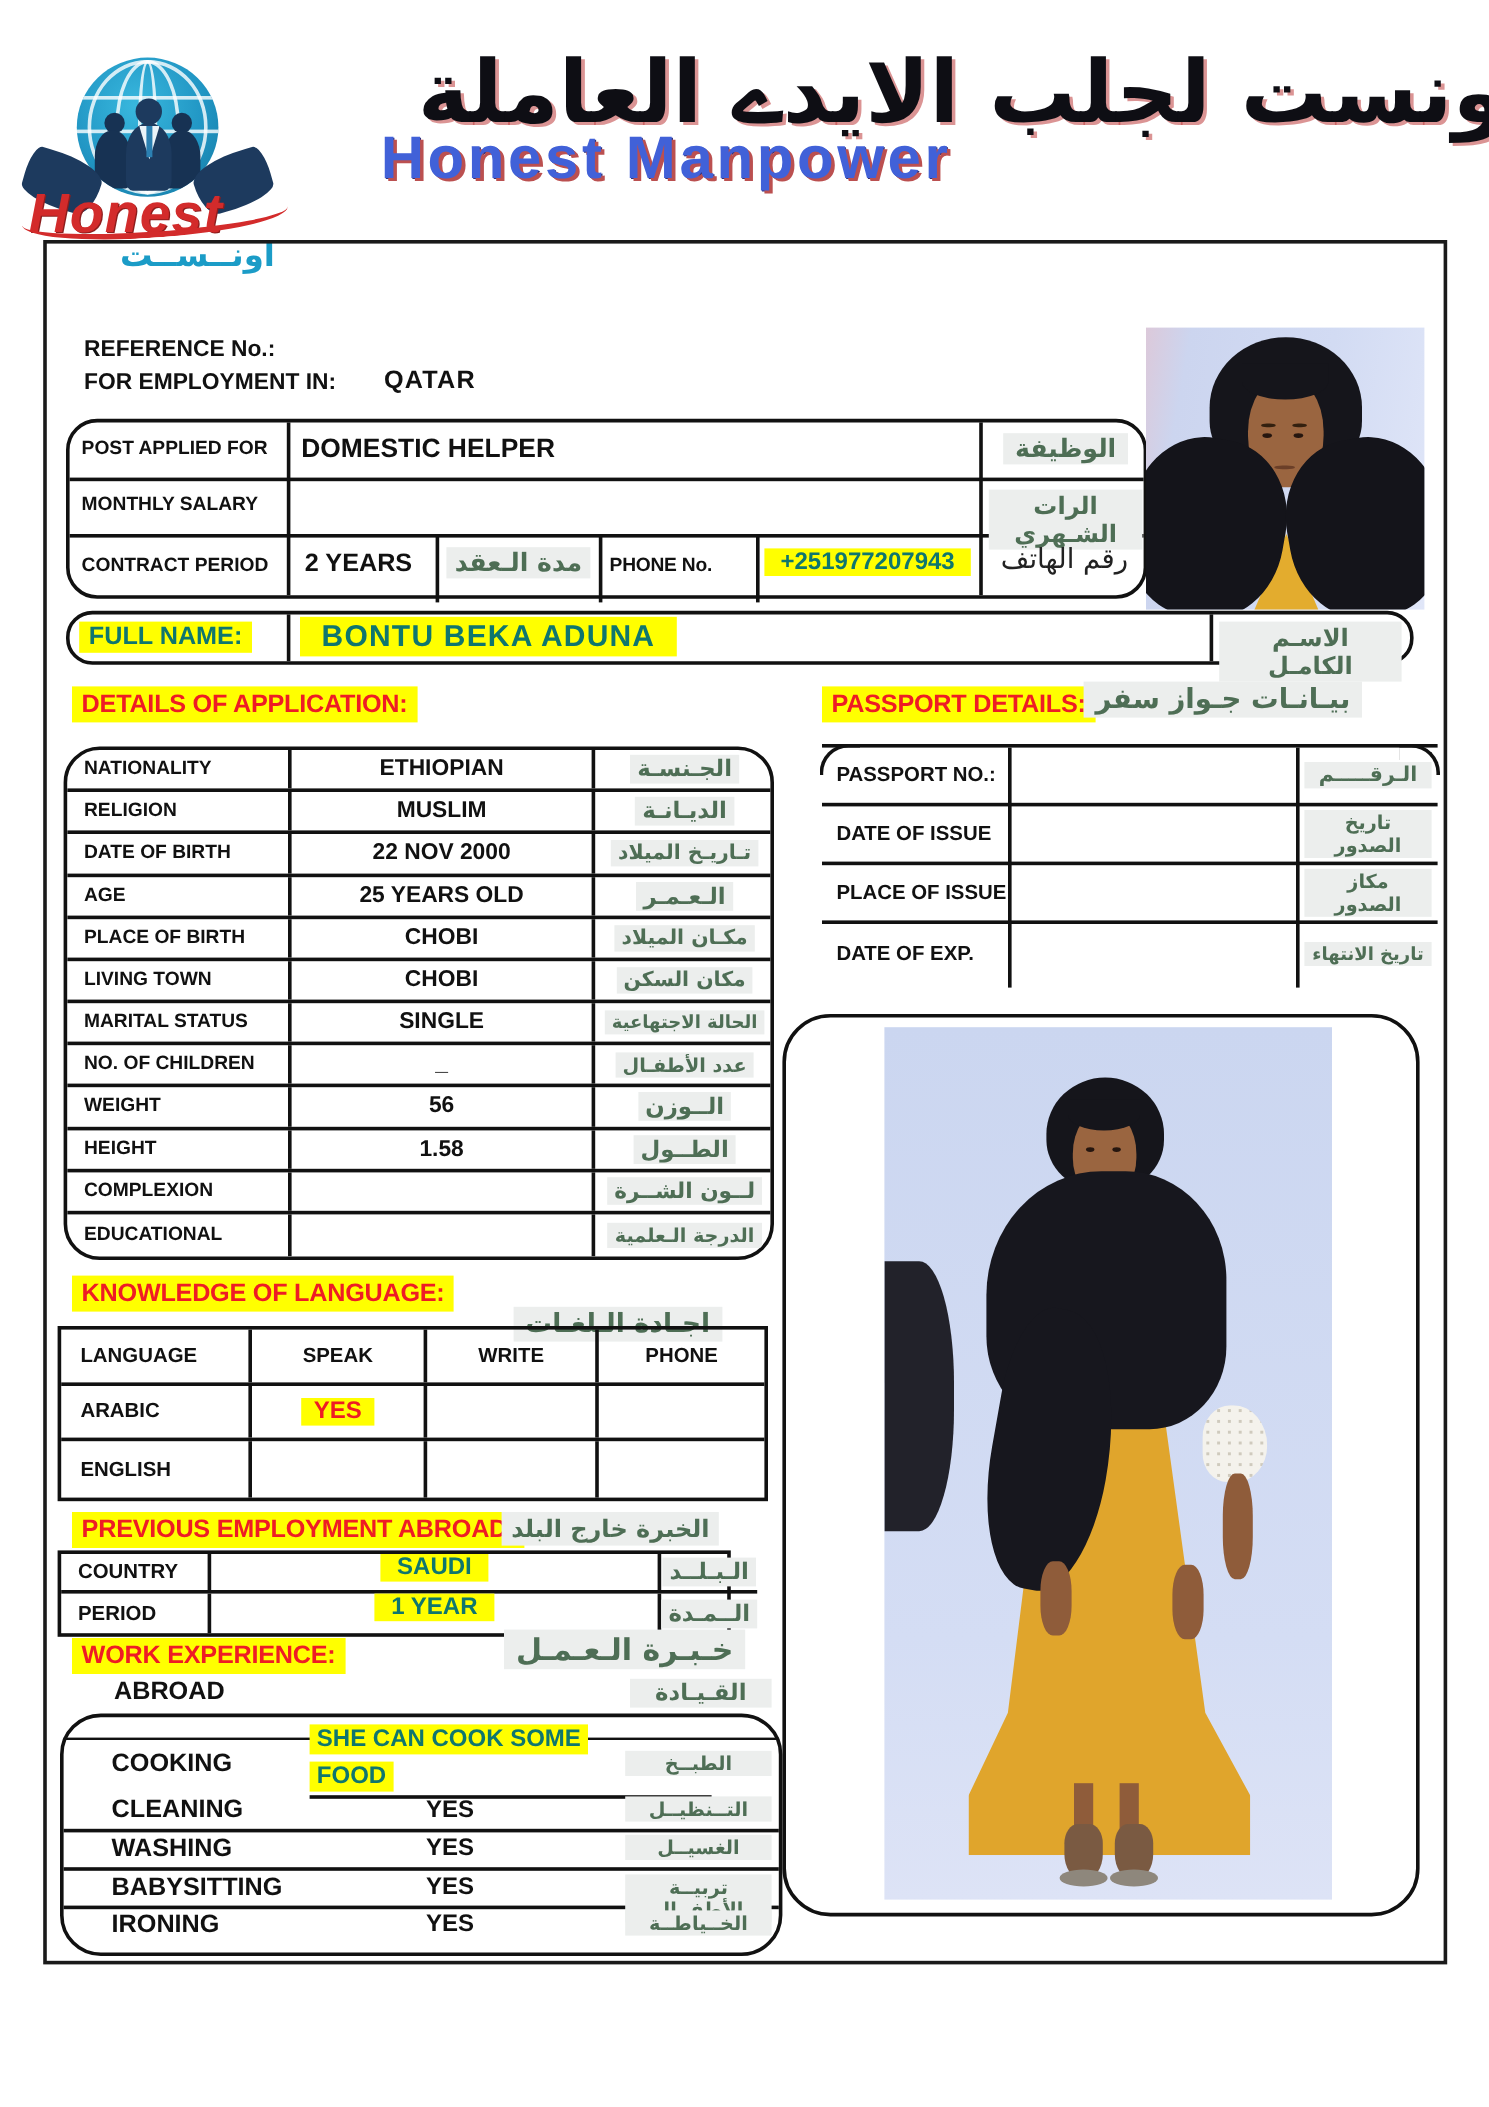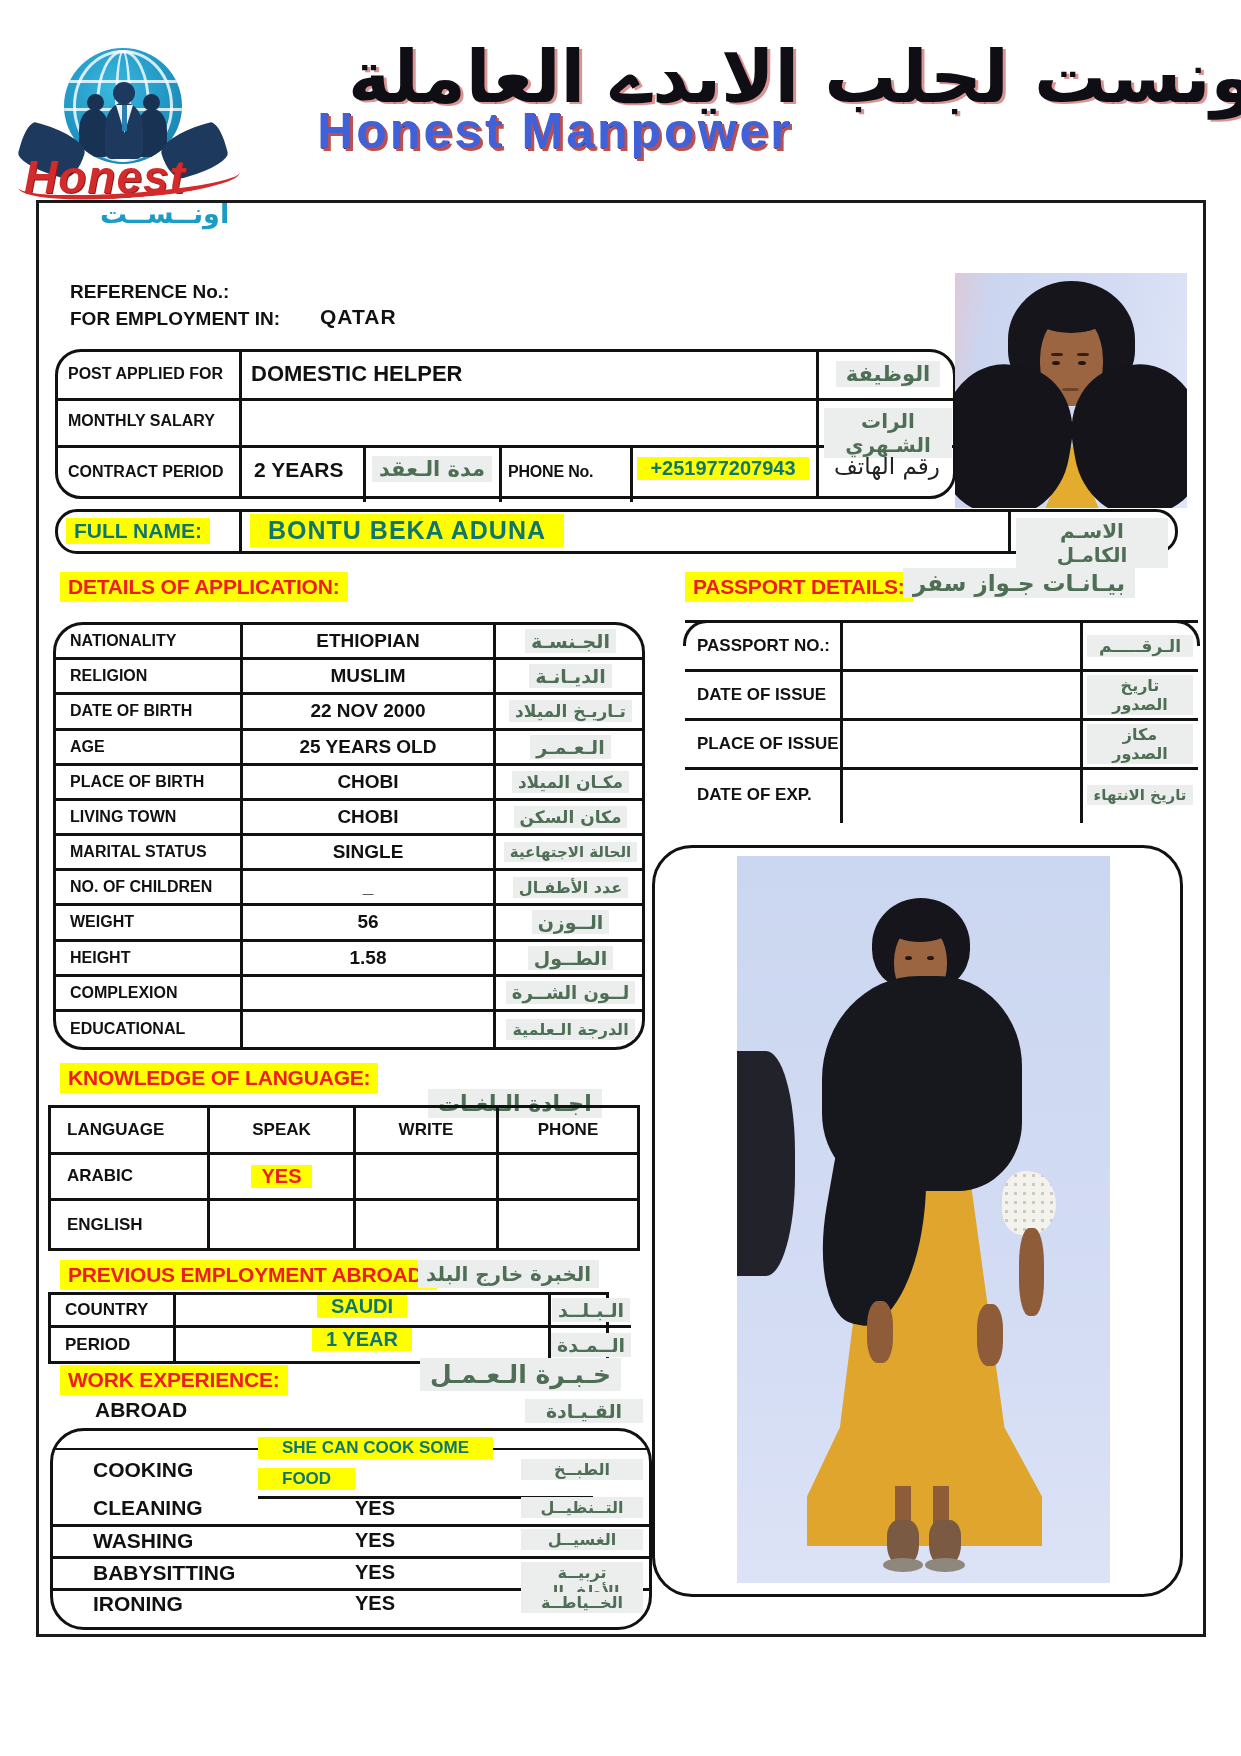--- a/index.html
+++ b/index.html
@@ -108,21 +108,21 @@
   .v-ar { flex:1; border-left:3px solid #111; align-self:stretch; display:flex; align-items:center; justify-content:center; }
   .v-ar span { font-size:19px; }
 
   
   #drv-lbl { left:95px; top:1398px; font-size:21px; font-weight:bold; }
   #drv-ar { left:525px; top:1399px; width:118px; font-size:19px; }
   #work-box { left:50px; top:1428px; width:602px; height:202px; border:3px solid #111; border-radius:34px; }
   .w-lbl { position:absolute; left:40px; font-size:21px; font-weight:bold; }
   .w-yes { position:absolute; left:280px; width:84px; text-align:center; font-size:20px; font-weight:bold; }
   .w-ar { position:absolute; left:468px; width:122px; font-size:16px; }
-  .ck-chip { position:absolute; left:205px; font-size:17px; padding:1px 24px; }
+  .ck-chip { position:absolute; left:205px; font-size:20px; padding:1px 6px; }
 
   
   #photo-top { left:955px; top:273px; width:232px; height:235px;
     background:linear-gradient(100deg,#dcc9da 0%,#ccd5ef 14%,#d2dbf3 58%,#e0e6f8 100%); overflow:hidden; }
   #photo-top .hood { position:absolute; left:53px; top:8px; width:127px; height:117px; background:#15151b; border-radius:52% 52% 42% 42%; }
   #photo-top .face { position:absolute; left:85px; top:40px; width:63px; height:93px; background:#9a6540; border-radius:50% 50% 46% 46%; }
   #photo-top .band { position:absolute; left:80px; top:30px; width:72px; height:30px; background:#15151b; border-radius:0 0 50% 50%; }
   #photo-top .eye { position:absolute; top:88px; width:8px; height:4px; background:#26160f; border-radius:50%; }
   #photo-top .brow { position:absolute; top:80px; width:12px; height:3px; background:#33200f; border-radius:40%; }
   #photo-top .mouth { position:absolute; left:107px; top:115px; width:17px; height:3px; background:#6b3f28; border-radius:40%; }

